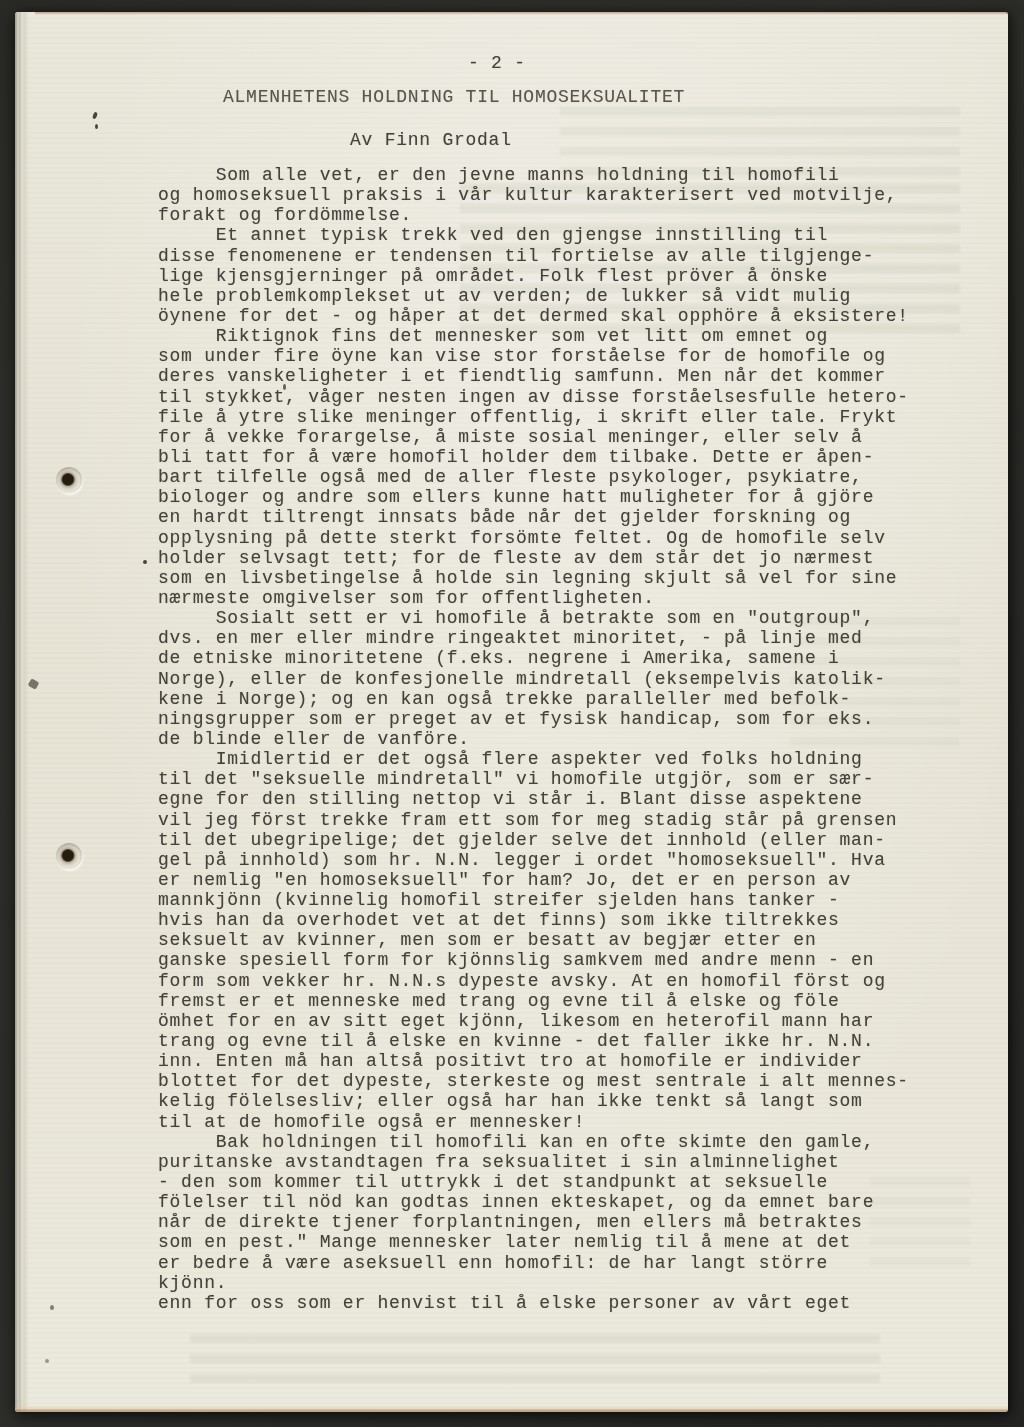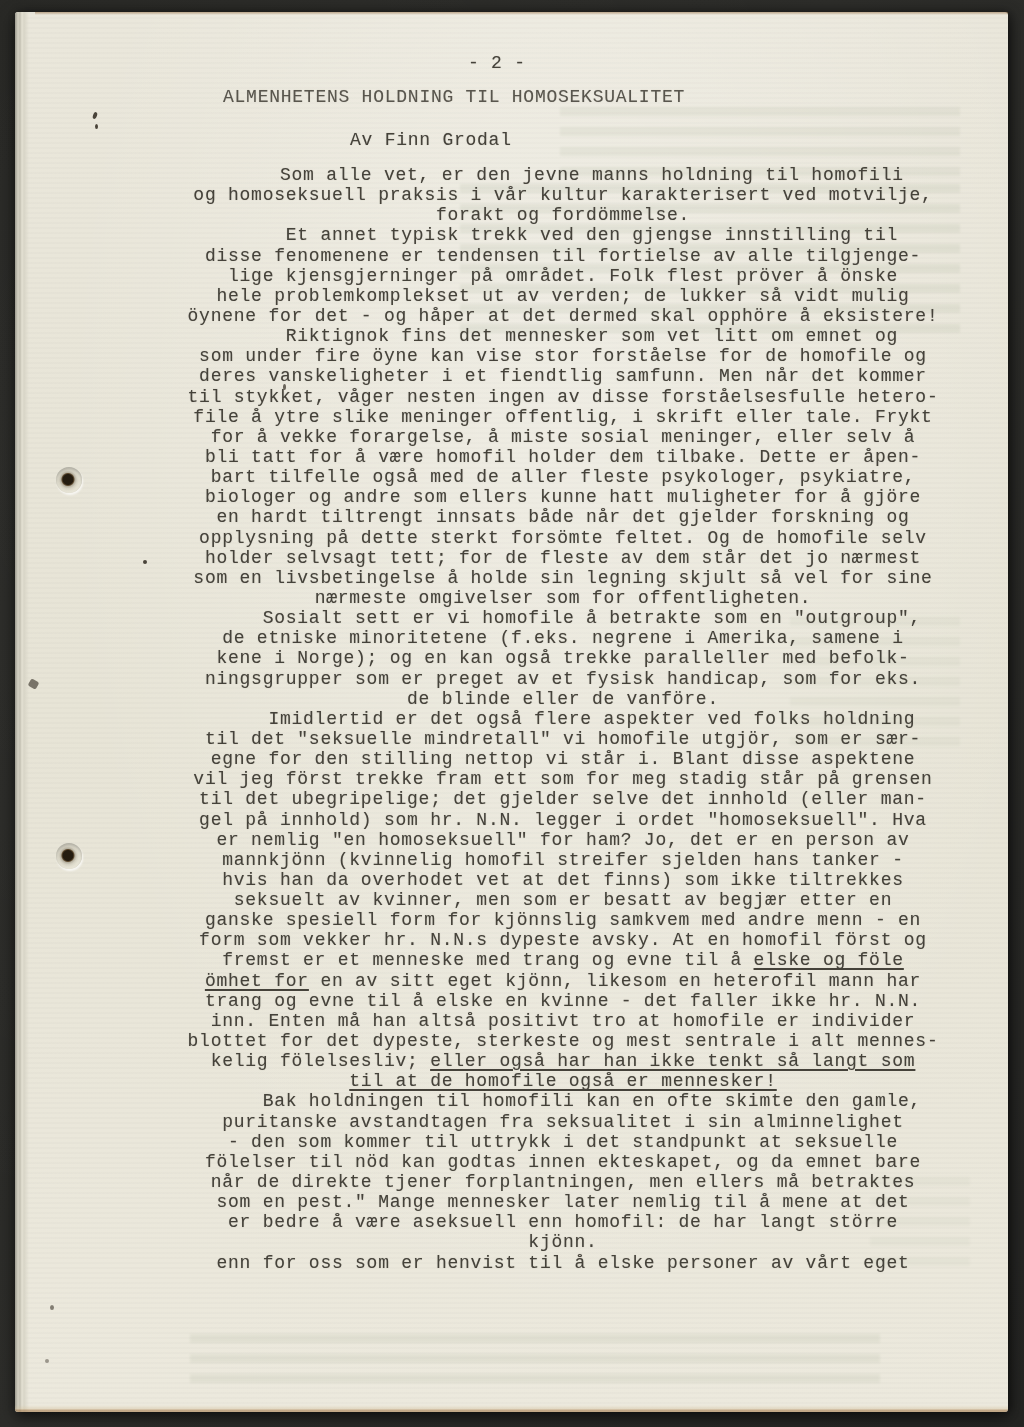--- a/index.html
+++ b/index.html
@@ -53,22 +53,22 @@
 
   .content { position:absolute; inset:0; color: var(--ink, #45423a); }
   .page-number, .doc-title, .byline, .line {
     font-size:18px; letter-spacing:0.75px; white-space:pre;
     text-shadow: 0 0 1px rgba(69,66,58,0.30);
   }
   .page-number { position:absolute; left:453px; top:41px; }
   .doc-title   { position:absolute; left:208px; top:75px; opacity:0.88; }
   .byline      { position:absolute; left:335px; top:118px; }
   .text-body   { position:absolute; left:143px; top:153px; width:810px; }
-  .line { height:20.15px; line-height:20.15px;text-align:center; }
-  .u { text-decoration: underline; text-decoration-thickness:1.5px; text-underline-offset:3px; }
+  .line { height:20.15px; line-height:20.15px; }
+  .u { text-decoration-thickness:1.5px; text-underline-offset:3px; }
 
   
   .bleed {
     position:absolute; filter: blur(1.2px); pointer-events:none;
     background: repeating-linear-gradient(180deg,
       rgba(138,152,122,0.85) 0 9px, rgba(138,152,122,0) 9px 20px);
   }
   .b1 { left:545px; top:95px;  width:400px; height:72px;  opacity:0.11; }
   .b2 { left:445px; top:172px; width:500px; height:158px; opacity:0.13; }
   .b3 { left:775px; top:605px; width:170px; height:130px; opacity:0.08; }
@@ -131,21 +131,23 @@
         <div class="line">for å vekke forargelse, å miste sosial meninger, eller selv å</div>
         <div class="line">bli tatt for å være homofil holder dem tilbake. Dette er åpen-</div>
         <div class="line">bart tilfelle også med de aller fleste psykologer, psykiatre,</div>
         <div class="line">biologer og andre som ellers kunne hatt muligheter for å gjöre</div>
         <div class="line">en hardt tiltrengt innsats både når det gjelder forskning og</div>
         <div class="line">opplysning på dette sterkt forsömte feltet. Og de homofile selv</div>
         <div class="line">holder selvsagt tett; for de fleste av dem står det jo nærmest</div>
         <div class="line">som en livsbetingelse å holde sin legning skjult så vel for sine</div>
         <div class="line">nærmeste omgivelser som for offentligheten.</div>
         <div class="line">     Sosialt sett er vi homofile å betrakte som en "outgroup",</div>
+        <div class="line">dvs. en mer eller mindre ringeaktet minoritet, - på linje med</div>
         <div class="line">de etniske minoritetene (f.eks. negrene i Amerika, samene i</div>
+        <div class="line">Norge), eller de konfesjonelle mindretall (eksempelvis katolik-</div>
         <div class="line">kene i Norge); og en kan også trekke paralleller med befolk-</div>
         <div class="line">ningsgrupper som er preget av et fysisk handicap, som for eks.</div>
         <div class="line">de blinde eller de vanföre.</div>
         <div class="line">     Imidlertid er det også flere aspekter ved folks holdning</div>
         <div class="line">til det "seksuelle mindretall" vi homofile utgjör, som er sær-</div>
         <div class="line">egne for den stilling nettop vi står i. Blant disse aspektene</div>
         <div class="line">vil jeg först trekke fram ett som for meg stadig står på grensen</div>
         <div class="line">til det ubegripelige; det gjelder selve det innhold (eller man-</div>
         <div class="line">gel på innhold) som hr. N.N. legger i ordet "homoseksuell". Hva</div>
         <div class="line">er nemlig "en homoseksuell" for ham? Jo, det er en person av</div>

